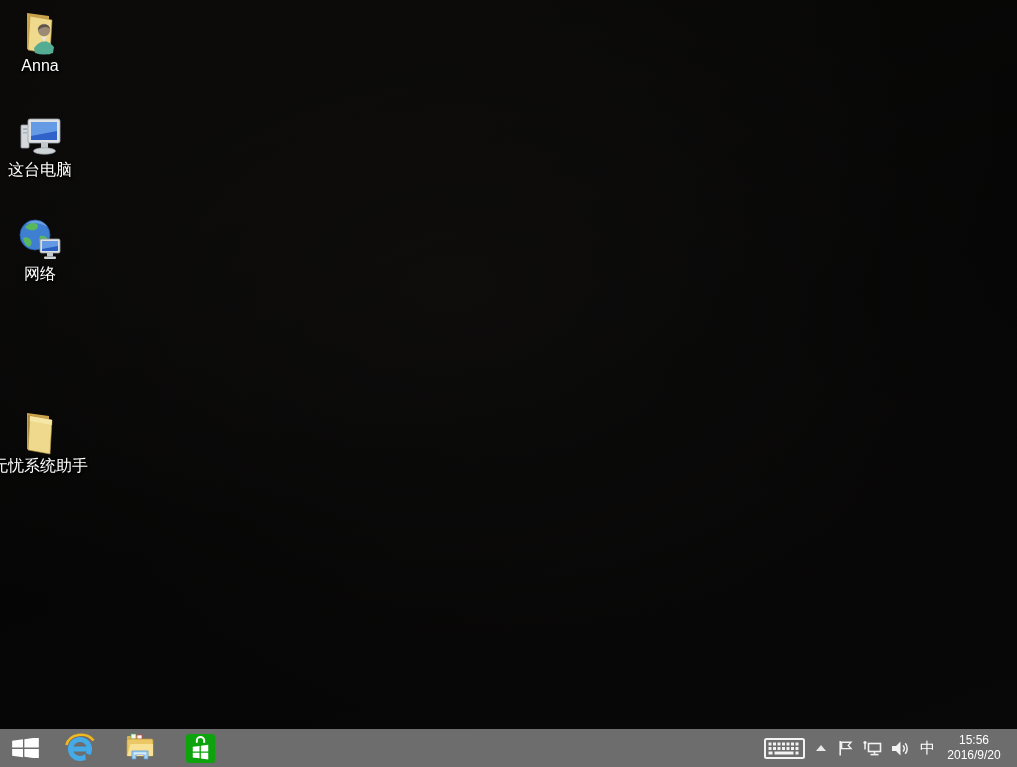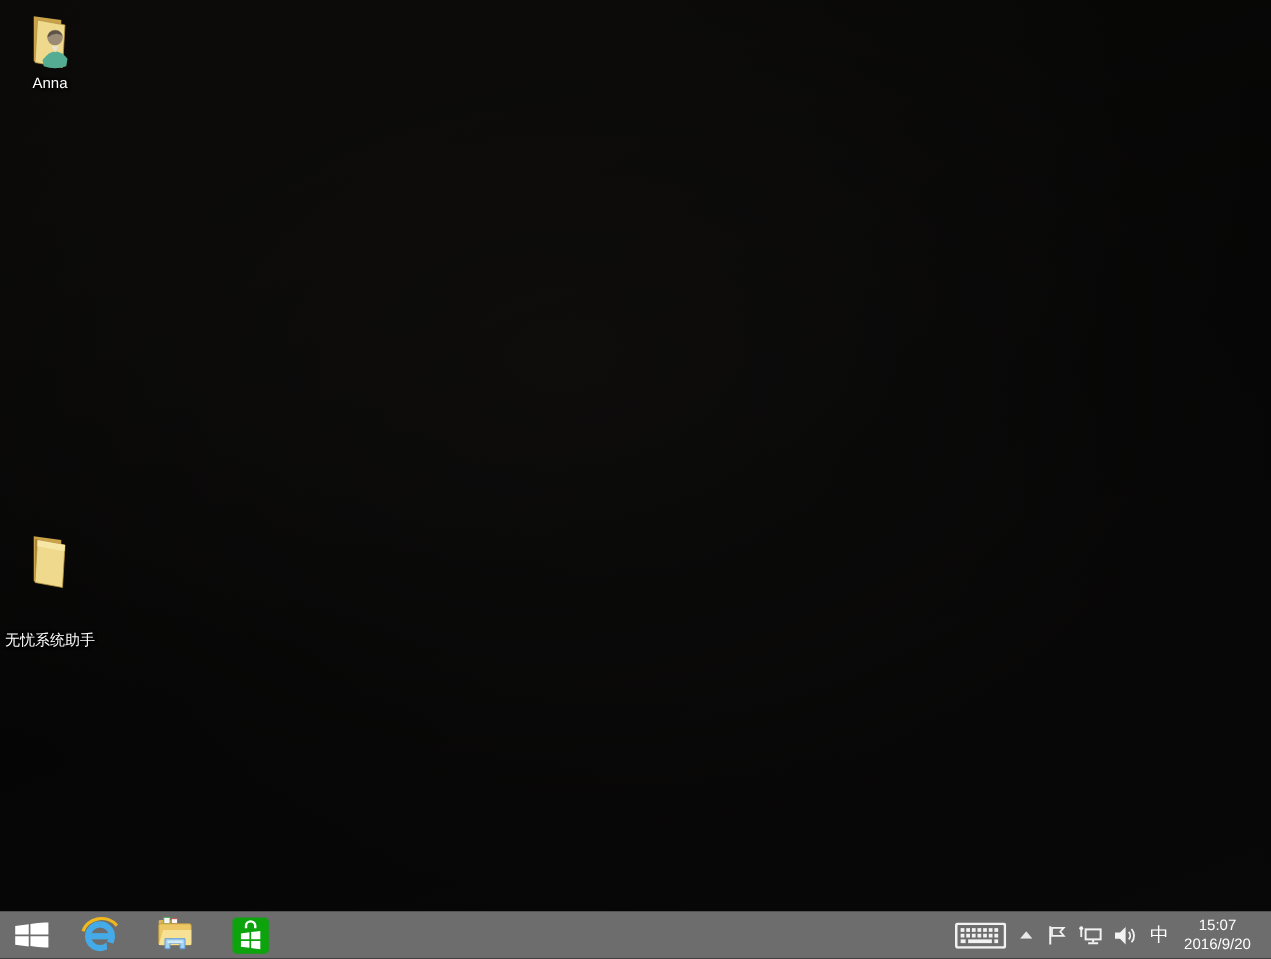--- a/index.html
+++ b/index.html
@@ -16,21 +16,21 @@
       radial-gradient(ellipse 900px 600px at 45% 40%, rgba(28,26,24,.35), rgba(0,0,0,0) 70%),
       linear-gradient(160deg,#0b0a09 0%,#050505 55%,#090808 100%);
   }
   .icon-cell {
     position:absolute; left:0; width:80px;
     display:flex; flex-direction:column; align-items:center;
     cursor:default;
   }
   .icon-cell .ic { width:48px; height:48px; }
   .icon-label {
-    margin-top:3px; font-size:12px; color:#ffffff;
+    margin-top:3px; font-size:16px; color:#ffffff;
     text-shadow:1px 1px 2px #000, 0 0 3px #000;
     text-align:left; line-height:14px; white-space:nowrap;
   }
   
   .taskbar {
     position:absolute; left:0; right:0; bottom:0; height:38px;
     background:#6d6d6d;
     display:flex; align-items:center;
   }
   .tb-btn {
@@ -63,24 +63,53 @@
       <path d="M11 5 L33 8 L33 44 L11 41 Z" fill="#c9a24a"></path>
       <path d="M14 8 L36 12 L34 46 L12 42 Z" fill="#eed98c" stroke="#b3913e" stroke-width="0.6"></path>
       <circle cx="28" cy="22" r="6.2" fill="#9b8a74"></circle>
       <path d="M22 22 a6.2 6.2 0 0 1 12 -1.5 q-6 -3.5 -12 1.5" fill="#5d5247"></path>
       <path d="M18 40 q10 -13 20 -1 l-1 6 q-9 3 -18 0 z" fill="#54ad92"></path>
       <path d="M25 29 h6 l-3 5 z" fill="#e8e2d4"></path>
     </svg>
     <div class="icon-label">Anna</div>
   </div>
 
-
-
-
-  <div class="icon-cell" style="top:424px;gap:30px;">
+  <div class="icon-cell" style="top:112px;">
+    <svg class="ic" viewBox="0 0 48 48">
+      <rect x="5" y="13" width="8" height="23" rx="1" fill="#d4d8db" stroke="#9aa0a6" stroke-width="0.8"></rect>
+      <rect x="7" y="16" width="4" height="2" fill="#aab2b8"></rect>
+      <rect x="7" y="20" width="4" height="1.5" fill="#aab2b8"></rect>
+      <rect x="12" y="7" width="32" height="24" rx="2" fill="#dde1e4" stroke="#9aa0a6" stroke-width="0.8"></rect>
+      <rect x="15" y="10" width="26" height="18" fill="#2f63c9"></rect>
+      <path d="M15 10 h26 v9 l-26 5 z" fill="#6fa3ea" opacity="0.85"></path>
+      <rect x="25" y="31" width="7" height="5" fill="#c3c8cc"></rect>
+      <ellipse cx="28.5" cy="39" rx="11" ry="3.2" fill="#cfd4d7" stroke="#9aa0a6" stroke-width="0.7"></ellipse>
+    </svg>
+    <div class="icon-label">这台电脑</div>
+  </div>
+
+  <div class="icon-cell" style="top:216px;">
+    <svg class="ic" viewBox="0 0 48 48">
+      <circle cx="19" cy="19" r="15" fill="#3e7fd2"></circle>
+      <circle cx="19" cy="19" r="15" fill="none" stroke="#2a5a9e" stroke-width="0.8"></circle>
+      <path d="M9 11 q6 -6 12 -3 q3 3 -2 6 q-7 1 -10 -3z" fill="#59b85e"></path>
+      <path d="M7 22 q5 -2 8 2 q2 4 -2 7 q-5 -2 -6 -9z" fill="#59b85e"></path>
+      <path d="M24 20 q6 -1 8 4 q-2 5 -7 4 q-3 -4 -1 -8z" fill="#59b85e"></path>
+      <path d="M10 8 a15 15 0 0 1 22 3 q-11 -6 -22 -3z" fill="#8fc4f2" opacity="0.5"></path>
+      <rect x="24" y="23" width="20" height="14" rx="1.5" fill="#dde1e4" stroke="#8d959b" stroke-width="0.8"></rect>
+      <rect x="26" y="25" width="16" height="10" fill="#2a5fc4"></rect>
+      <path d="M26 25 h16 v5 l-16 3 z" fill="#6fa3ea" opacity="0.85"></path>
+      <rect x="31" y="37" width="6" height="3.5" fill="#c3c8cc"></rect>
+      <rect x="28" y="40.5" width="12" height="2.5" rx="1" fill="#cfd4d7"></rect>
+    </svg>
+    <div class="icon-label">网络</div>
+  </div>
+
+
+  <div class="icon-cell" style="top:408px;">
     <svg class="ic" viewBox="0 0 48 48">
       <path d="M11 5 L33 8 L33 44 L11 41 Z" fill="#c9a24a"></path>
       <path d="M12 7 L20 9 L20 42 L12 41 Z" fill="#a8853b"></path>
       <path d="M14 8 L36 12 L34 46 L12 42 Z" fill="#eed98c" stroke="#b3913e" stroke-width="0.6"></path>
       <path d="M14 8 L36 12 L35.7 17 L13.8 13 Z" fill="#f6e7a6"></path>
     </svg>
     <div class="icon-label">无忧系统助手</div>
   </div>
 
 </div>
@@ -184,18 +213,18 @@
         <path d="M12 5.5 a4.5 4.5 0 0 1 0 6" fill="none" stroke="#f2f2f2" stroke-width="1.5"></path>
         <path d="M14.2 3.2 a8 8 0 0 1 0 10.6" fill="none" stroke="#f2f2f2" stroke-width="1.5"></path>
       </svg>
     </div>
 
     <div class="tray-btn">
       <span class="ime">中</span>
     </div>
 
     <div class="clock">
-      <div>15:07</div>
+      <div>15:56</div>
       <div>2016/9/20</div>
     </div>
 
   </div>
 </div>
 
 </body></html>

